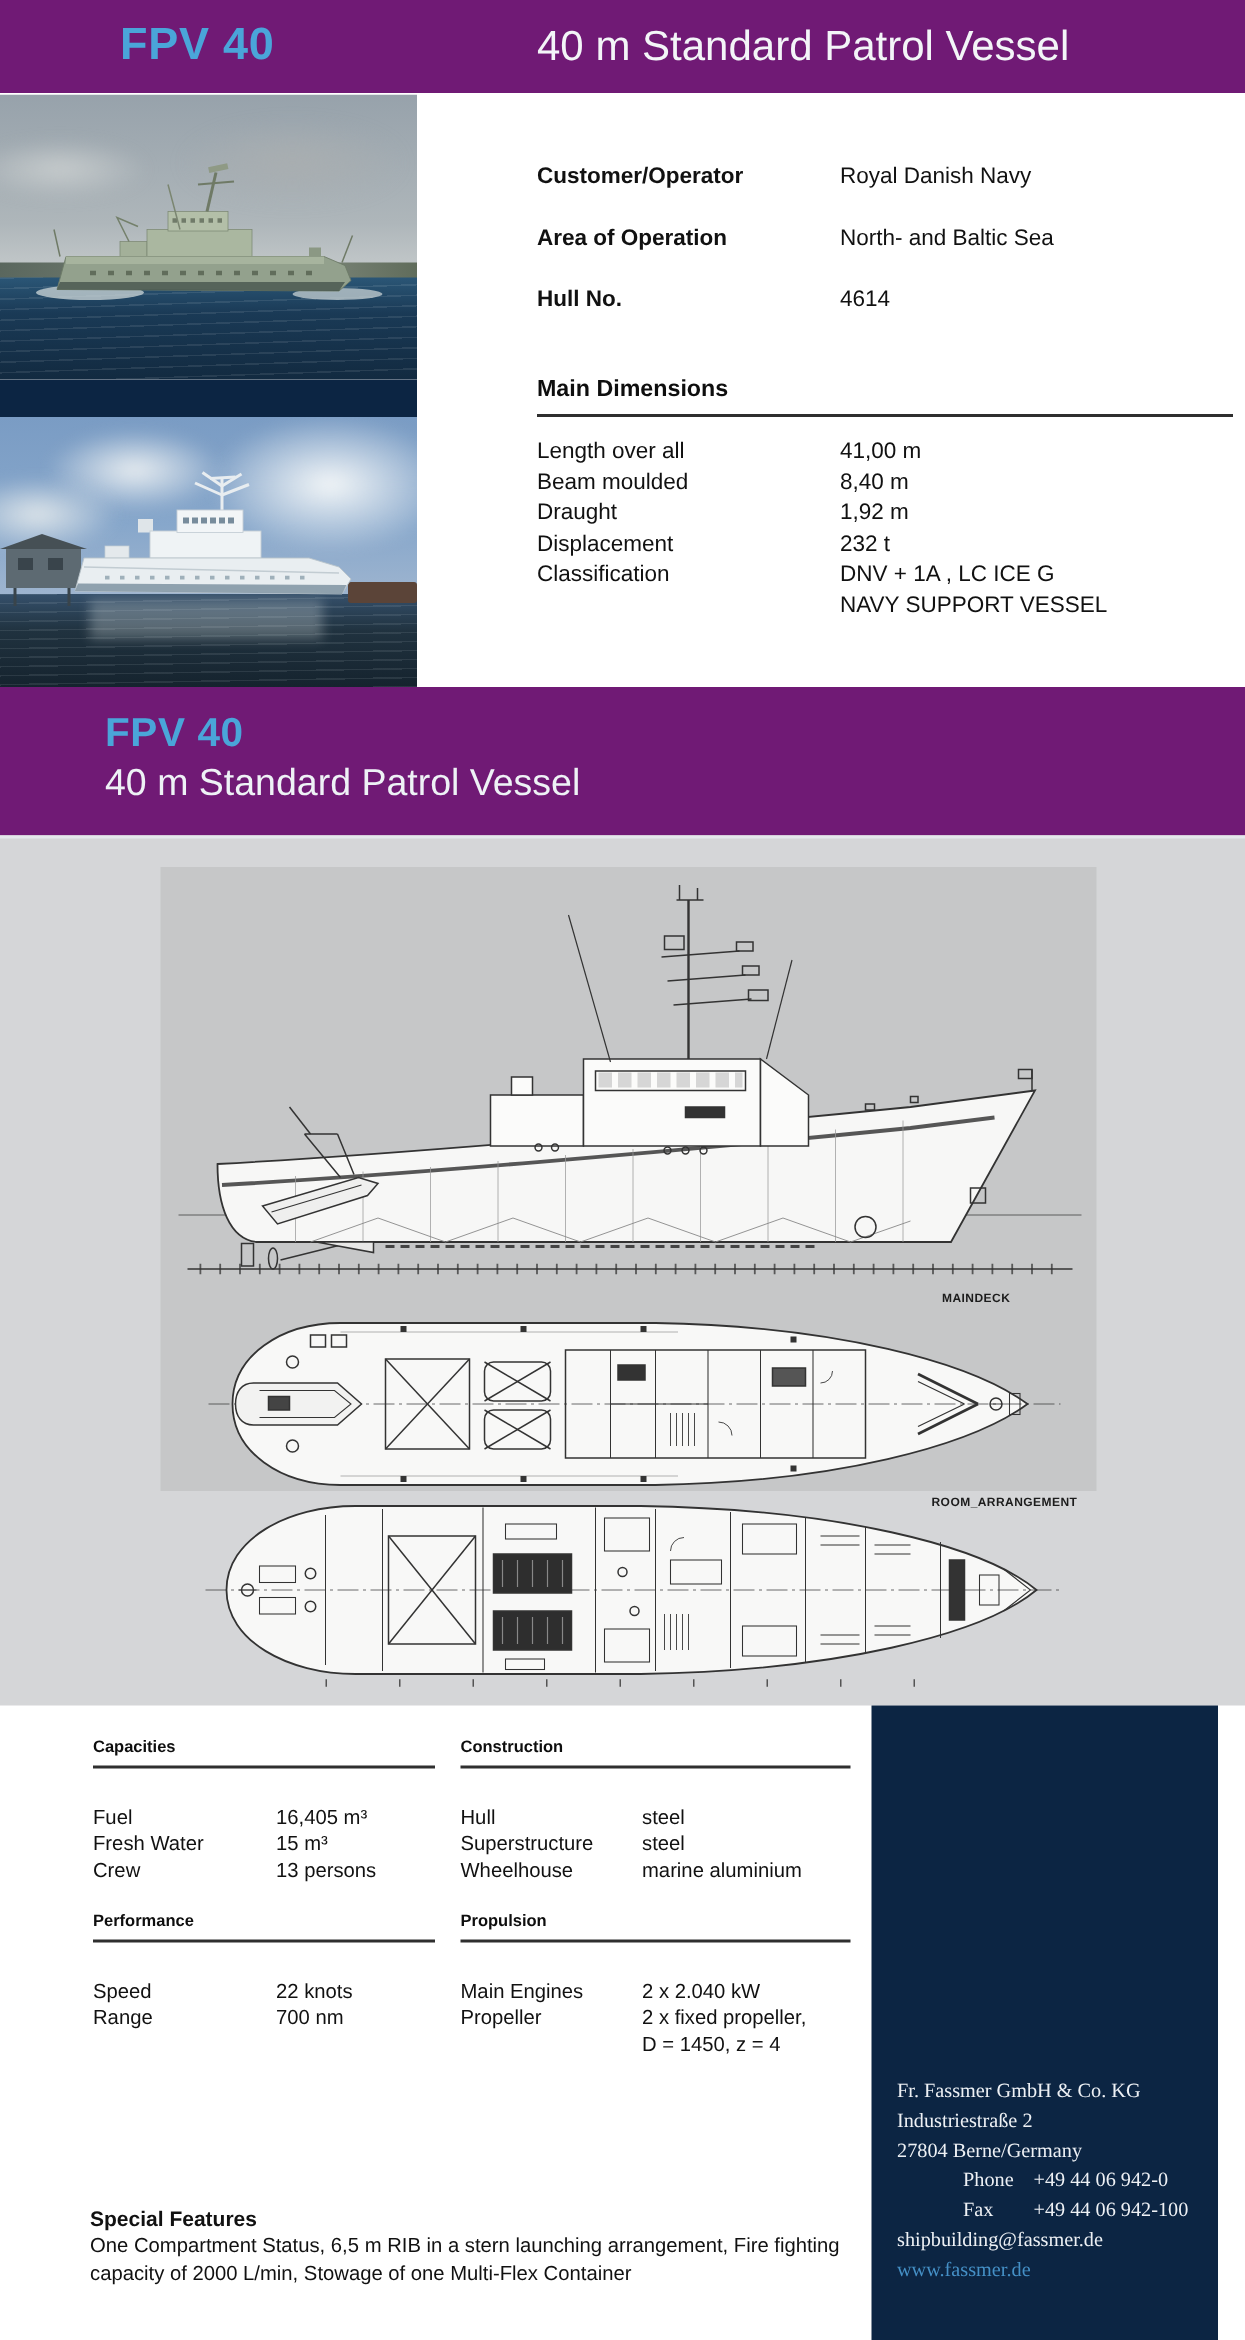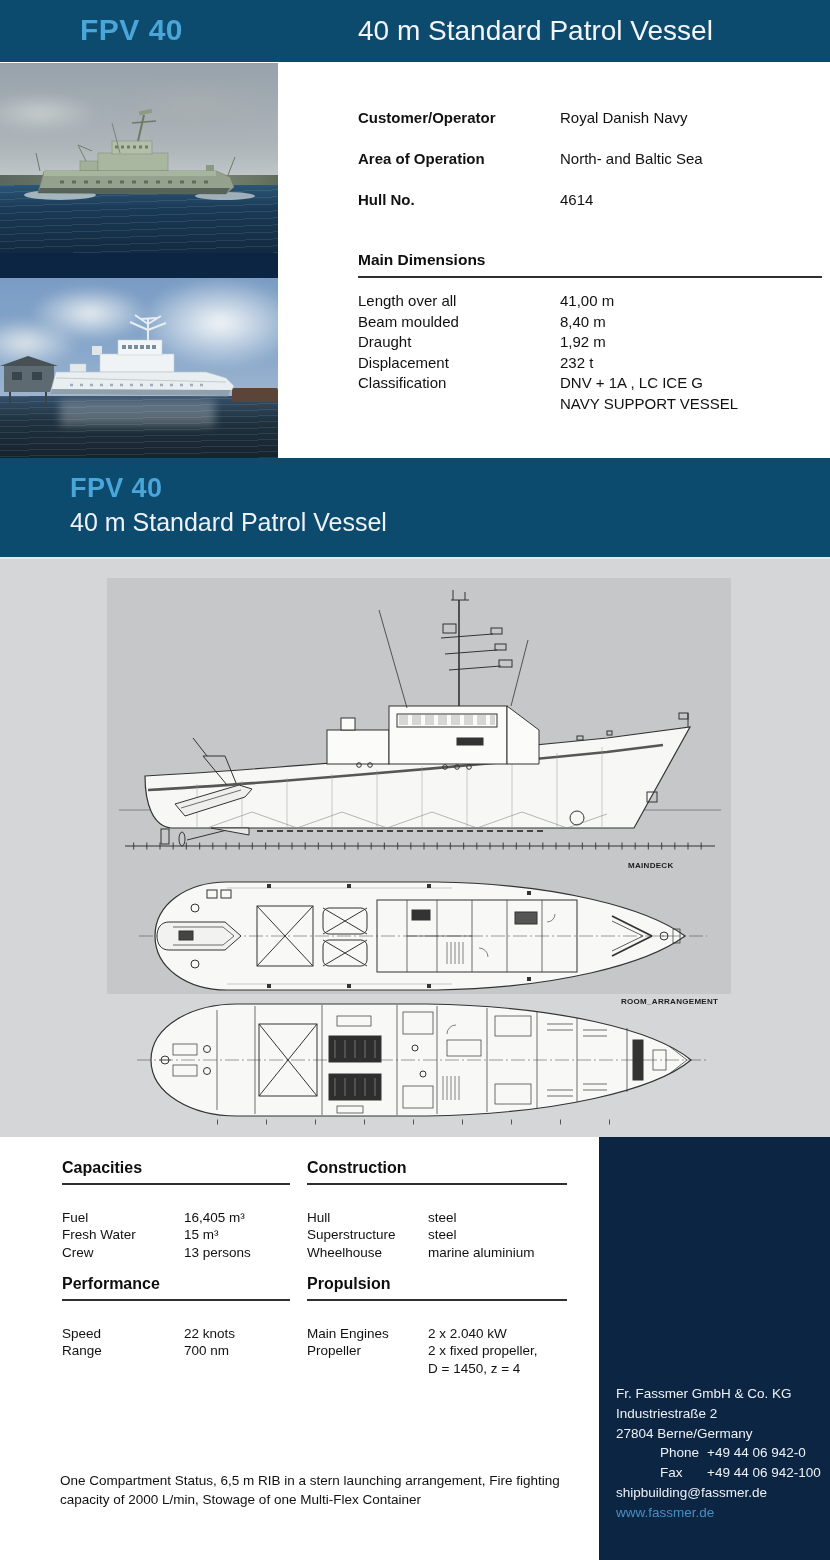--- a/index.html
+++ b/index.html
@@ -1,20 +1,20 @@
 <!DOCTYPE html>
 <html><head>
 <meta charset="utf-8">
 <style>
   html,body{margin:0;padding:0;background:#ffffff;}
   .page{position:relative;width:830px;height:1560px;background:#ffffff;
         font-family:"Liberation Sans",sans-serif;overflow:hidden;color:#111;}
 
   
-  .band{position:absolute;left:0;width:830px;background:#0c4a6e;}
+  .band{position:absolute;left:0;width:830px;background:#701a75;}
   .header-band{top:0;height:62px;}
   .hdr-model{position:absolute;left:80px;top:13px;font-size:30px;font-weight:bold;color:#4aa5d9;letter-spacing:.5px;}
   .hdr-title{position:absolute;left:358px;top:15px;font-size:28px;color:#f3f5f8;}
 
   .banner-band{top:458px;height:99px;}
   .b2-model{position:absolute;left:70px;top:15px;font-size:27px;font-weight:bold;color:#4aa5d9;letter-spacing:.4px;}
   .b2-title{position:absolute;left:70px;top:50px;font-size:25px;color:#eef2f6;}
 
   
   .photo{position:absolute;left:0;width:278px;overflow:hidden;}
@@ -62,34 +62,34 @@
   .draw-label{position:absolute;font-size:8px;font-weight:bold;color:#1c1c1c;letter-spacing:.3px;font-family:"Liberation Sans",sans-serif;}
   .lbl-maindeck{left:521px;top:283px;}
   .lbl-room{left:514px;top:419px;}
 
   
   .tbl{position:absolute;}
   .tbl-cap{left:62px;top:1159px;width:228px;}
   .tbl-con{left:307px;top:1159px;width:260px;}
   .tbl-perf{left:62px;top:1275px;width:228px;}
   .tbl-prop{left:307px;top:1275px;width:260px;}
-  .tbl .sec-head{font-size:16px;}
+  .tbl .sec-head{font-size:11px;}
   .tbl-rule{height:2px;background:#2f2f2f;margin-top:6px;}
   .tbl-rows{margin-top:24px;}
   .tbl-row{display:flex;font-size:13.5px;line-height:17.4px;}
   .tbl-label{width:122px;}
   .tbl-con .tbl-label,.tbl-prop .tbl-label{width:121px;}
 
   
   .features{position:absolute;left:60px;top:1471px;width:560px;}
   .feat-head{font-size:14px;font-weight:bold;}
   .feat-line{font-size:13.5px;line-height:19px;}
 
   
-  .contact-block{position:absolute;left:599px;top:1137px;width:231px;height:423px;background:#0c2543;}
+  .contact-block{position:absolute;left:581px;top:1137px;width:231px;height:423px;background:#0c2543;font-family:Liberation Serif, serif;}
   .contact-text{position:absolute;left:17px;top:247px;font-size:13.5px;line-height:19.8px;color:#eef1f5;}
   .contact-row{display:flex;margin-left:44px;}
   .contact-key{width:47px;}
   .website{color:#4590c6;}
 
   .tech{display:block;width:624px;height:552px;}
 </style>
 </head>
 <body>
 
@@ -505,20 +505,21 @@
         <div class="tbl-value">2 x fixed propeller,</div>
       </div>
       <div class="tbl-row">
         <div class="tbl-label"></div>
         <div class="tbl-value">D = 1450, z = 4</div>
       </div>
     </div>
   </div>
 
   <div class="features">
+    <div class="feat-head">Special Features</div>
     <div class="feat-line">One Compartment Status, 6,5 m RIB in a stern launching arrangement, Fire fighting</div>
     <div class="feat-line">capacity of 2000 L/min, Stowage of one Multi-Flex Container</div>
   </div>
 
   <div class="contact-block">
     <div class="contact-text">
       <div>Fr. Fassmer GmbH &amp; Co. KG</div>
       <div>Industriestraße 2</div>
       <div>27804 Berne/Germany</div>
       <div class="contact-row">

